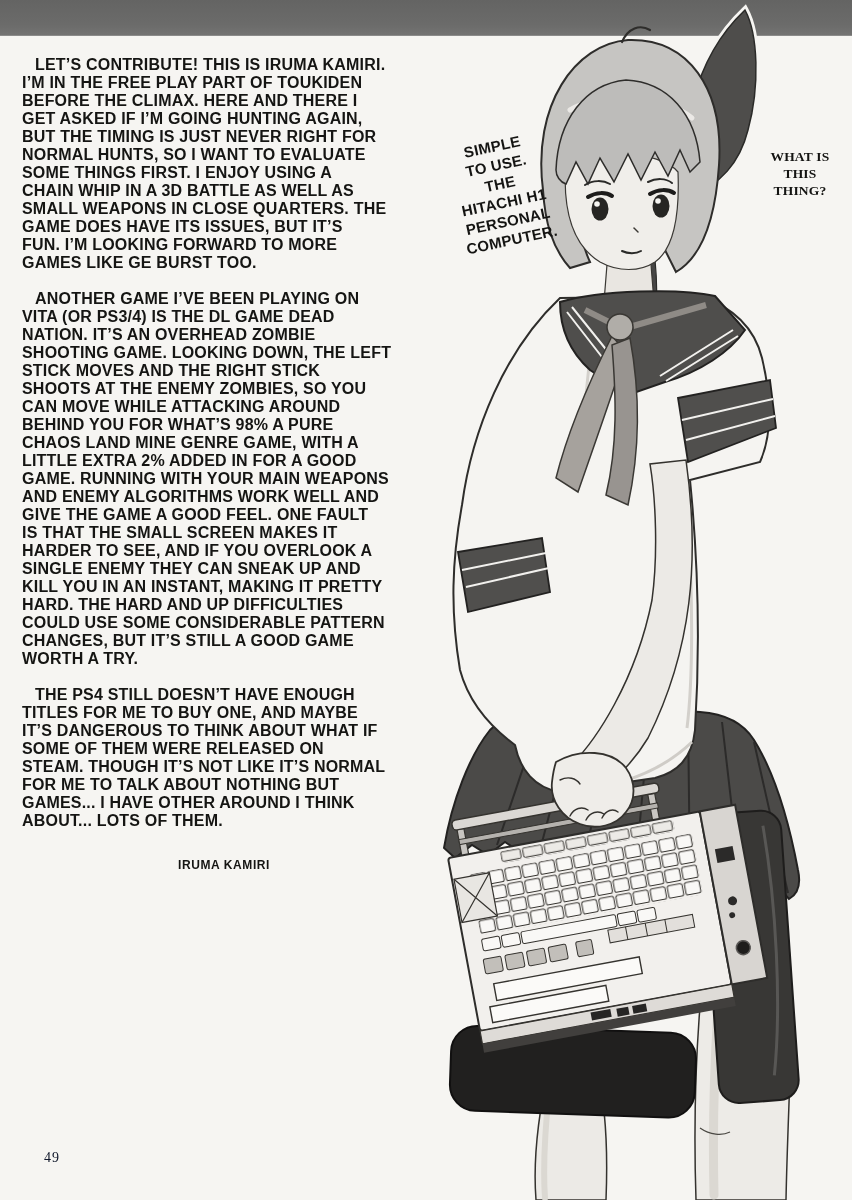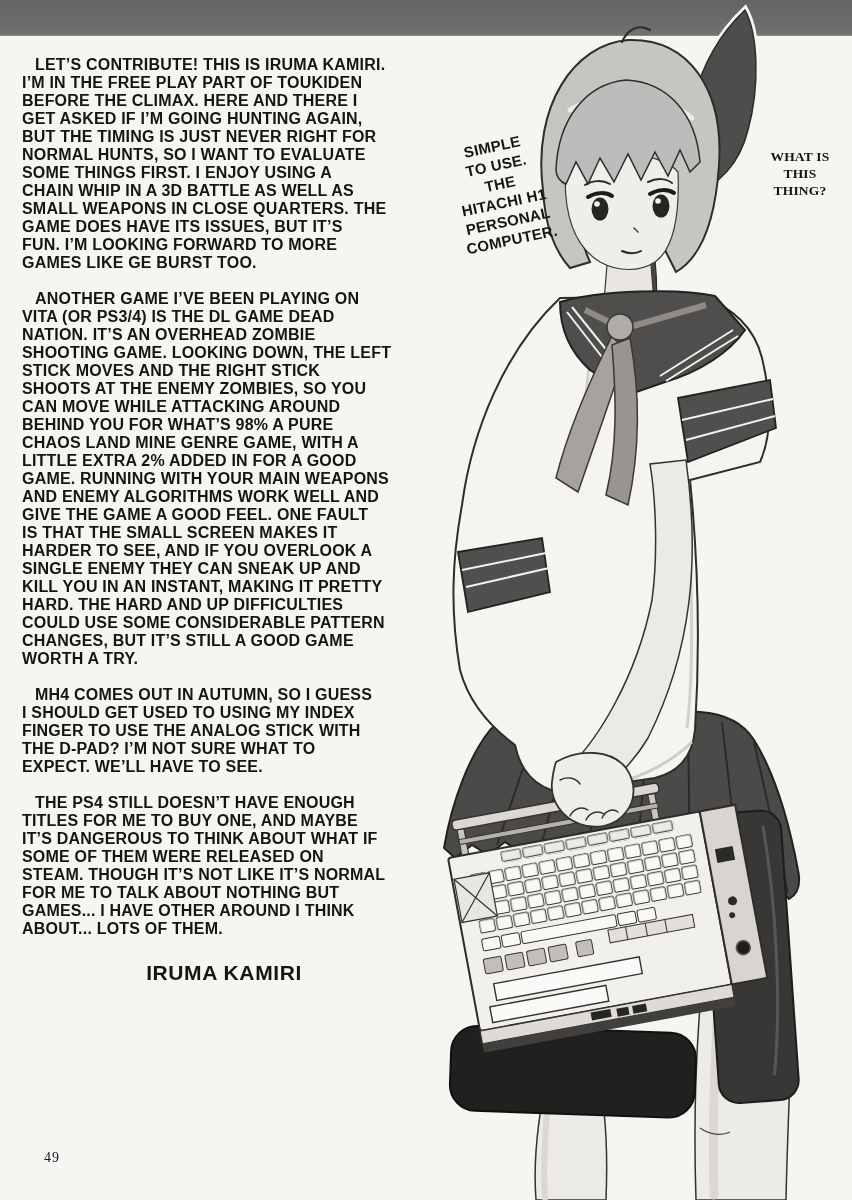--- a/index.html
+++ b/index.html
@@ -17,21 +17,21 @@
   .art-layer{position:absolute;left:0;top:0;width:852px;height:1200px;pointer-events:none;}
   .text-col{
     position:absolute;left:22px;top:56px;width:404px;
     color:#151513;font-weight:700;font-size:16px;line-height:18px;
     letter-spacing:.2px;
   }
   .text-col p{
     margin:0 0 18px 0;white-space:pre-line;text-indent:13px;
   }
   .signature{
-    margin-top:26px;text-align:center;font-size:21px;letter-spacing:.6px;
+    margin-top:26px;text-align:center;font-size:12px;letter-spacing:.6px;
   }
   .caption-computer{
     position:absolute;left:426px;top:136px;width:152px;
     transform:rotate(-12deg);transform-origin:50% 50%;
     color:#141412;font-weight:700;font-size:15px;line-height:19px;
     text-align:center;white-space:pre-line;letter-spacing:.3px;
   }
   .caption-thought{
     position:absolute;left:754px;top:148px;width:92px;
     color:#141412;font-weight:700;font-size:13.5px;line-height:17px;
@@ -222,25 +222,20 @@
 AND ENEMY ALGORITHMS WORK WELL AND
 GIVE THE GAME A GOOD FEEL. ONE FAULT
 IS THAT THE SMALL SCREEN MAKES IT
 HARDER TO SEE, AND IF YOU OVERLOOK A
 SINGLE ENEMY THEY CAN SNEAK UP AND
 KILL YOU IN AN INSTANT, MAKING IT PRETTY
 HARD. THE HARD AND UP DIFFICULTIES
 COULD USE SOME CONSIDERABLE PATTERN
 CHANGES, BUT IT’S STILL A GOOD GAME
 WORTH A TRY.</p>
-    <p>MH4 COMES OUT IN AUTUMN, SO I GUESS
-I SHOULD GET USED TO USING MY INDEX
-FINGER TO USE THE ANALOG STICK WITH
-THE D-PAD? I’M NOT SURE WHAT TO
-EXPECT. WE’LL HAVE TO SEE.</p>
     <p>THE PS4 STILL DOESN’T HAVE ENOUGH
 TITLES FOR ME TO BUY ONE, AND MAYBE
 IT’S DANGEROUS TO THINK ABOUT WHAT IF
 SOME OF THEM WERE RELEASED ON
 STEAM. THOUGH IT’S NOT LIKE IT’S NORMAL
 FOR ME TO TALK ABOUT NOTHING BUT
 GAMES... I HAVE OTHER AROUND I THINK
 ABOUT... LOTS OF THEM.</p>
     <div class="signature">IRUMA KAMIRI</div>
   </div>

